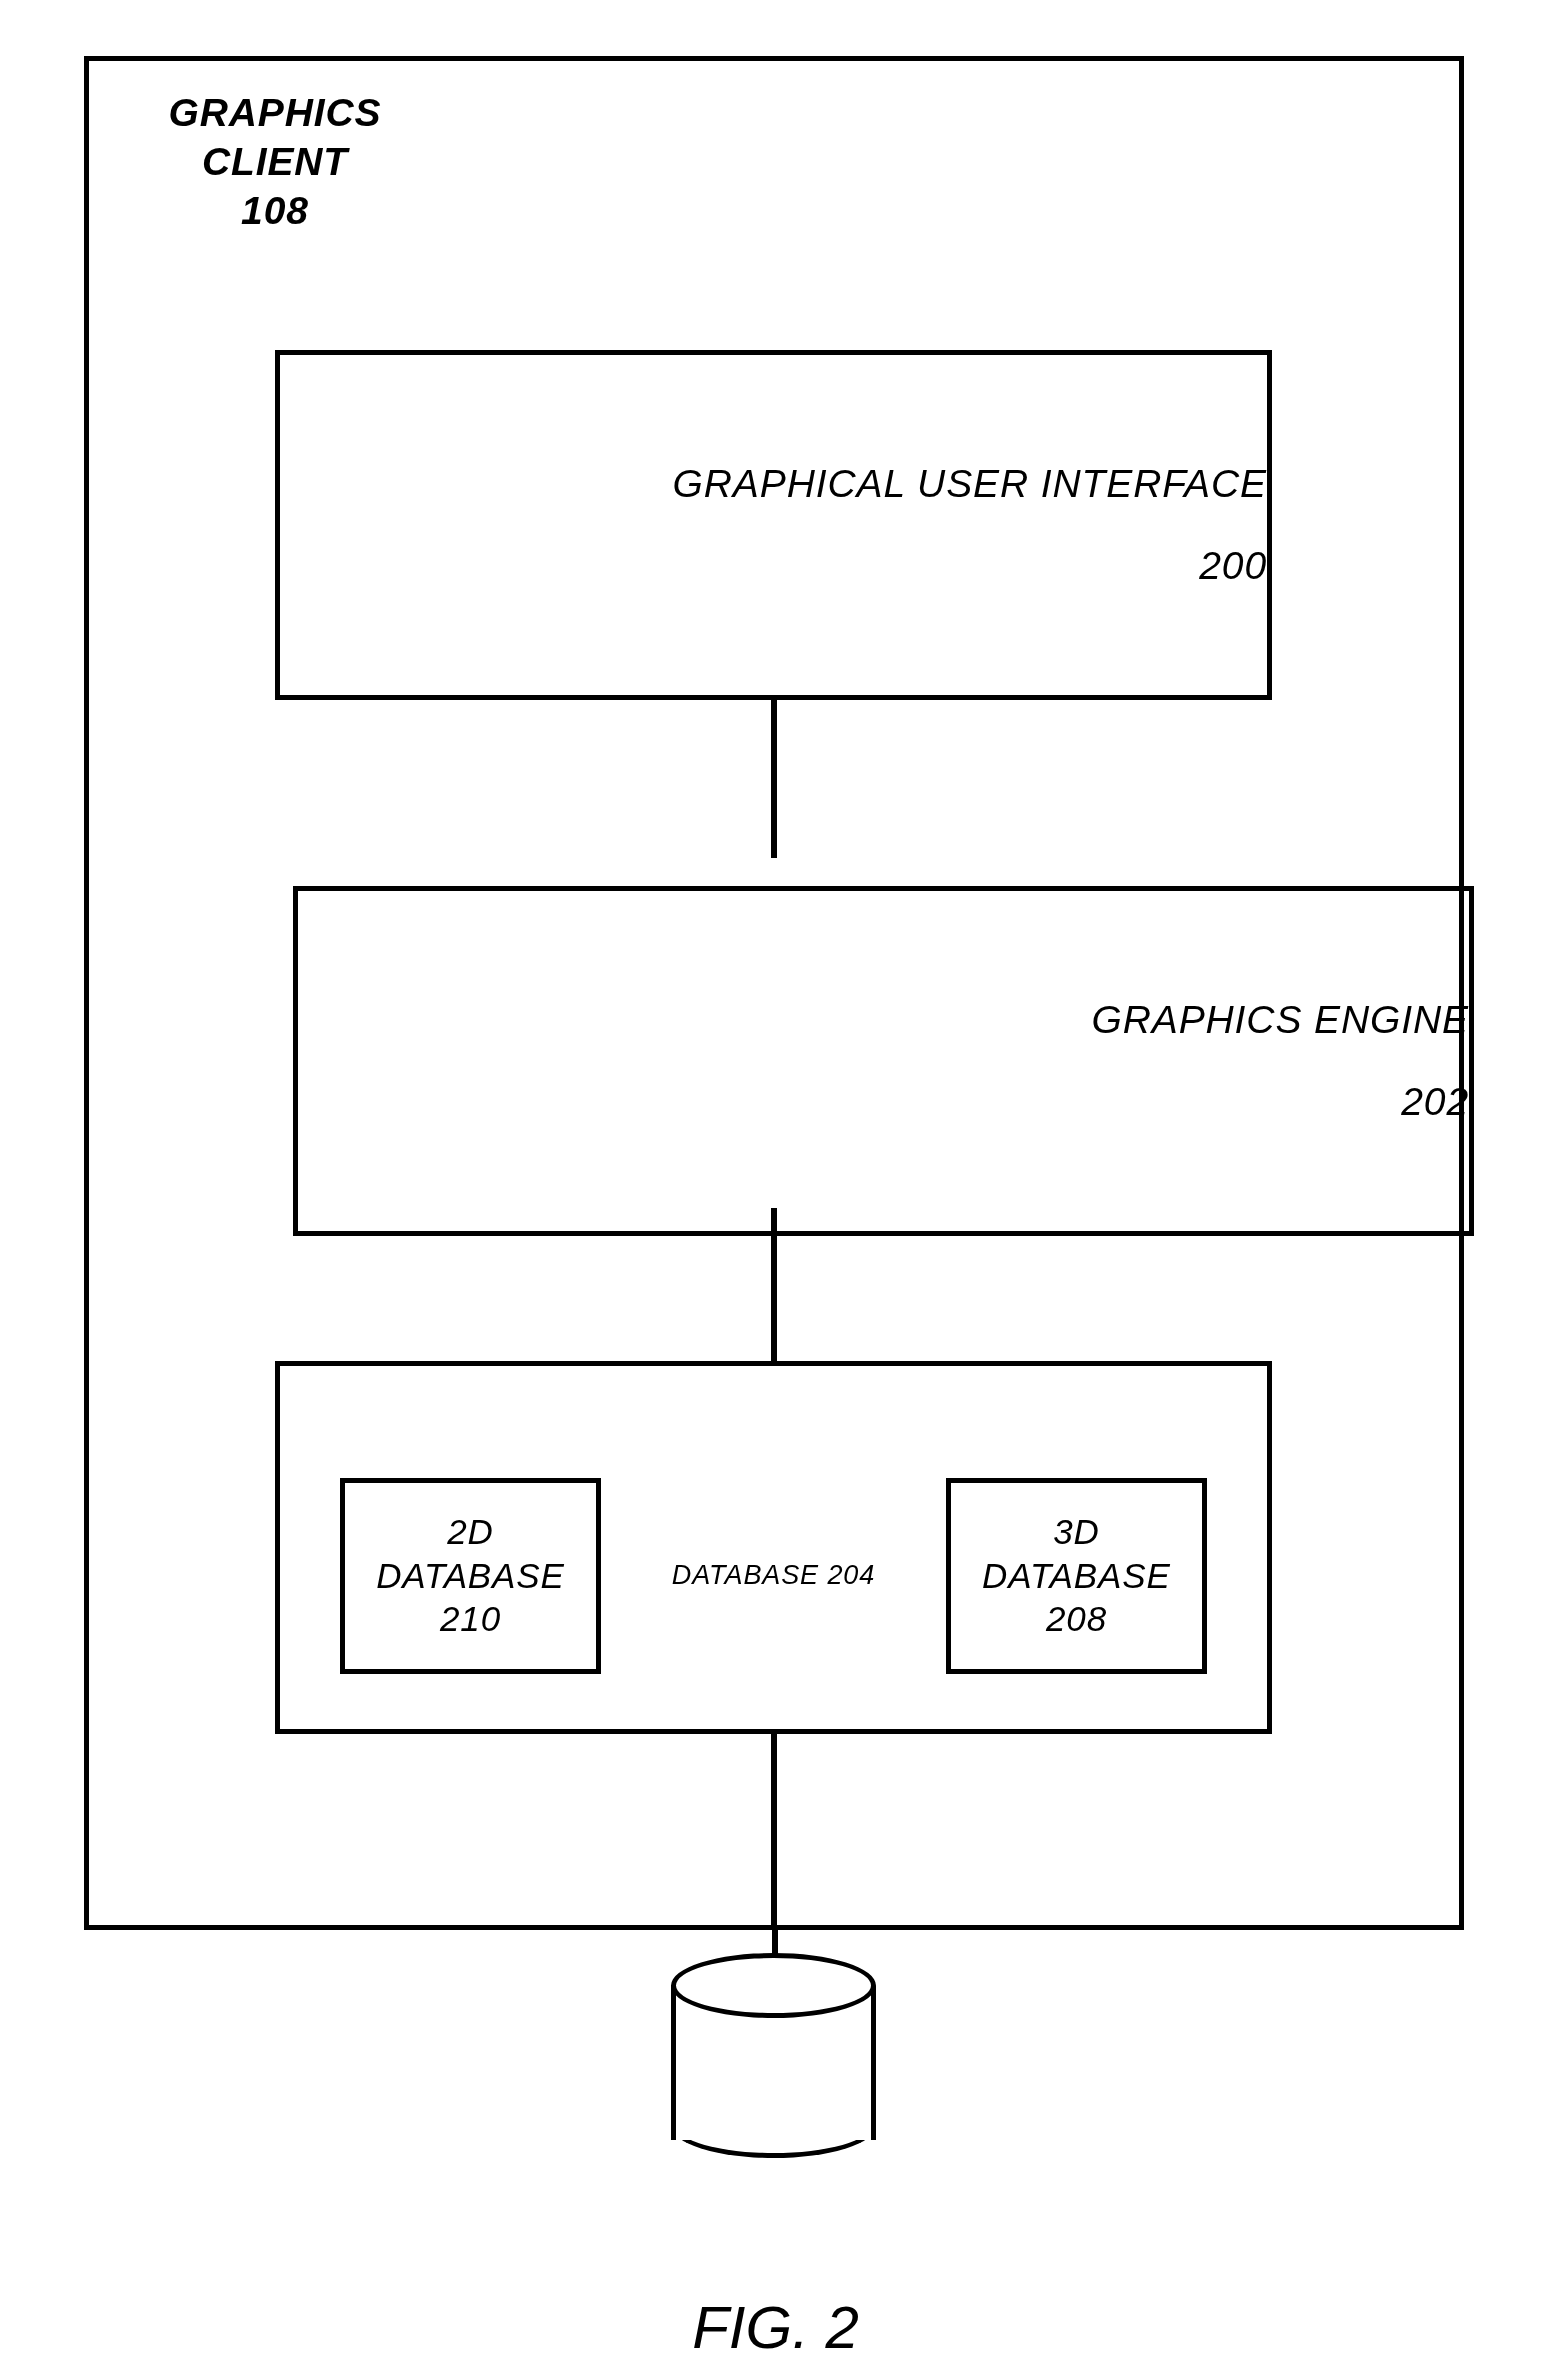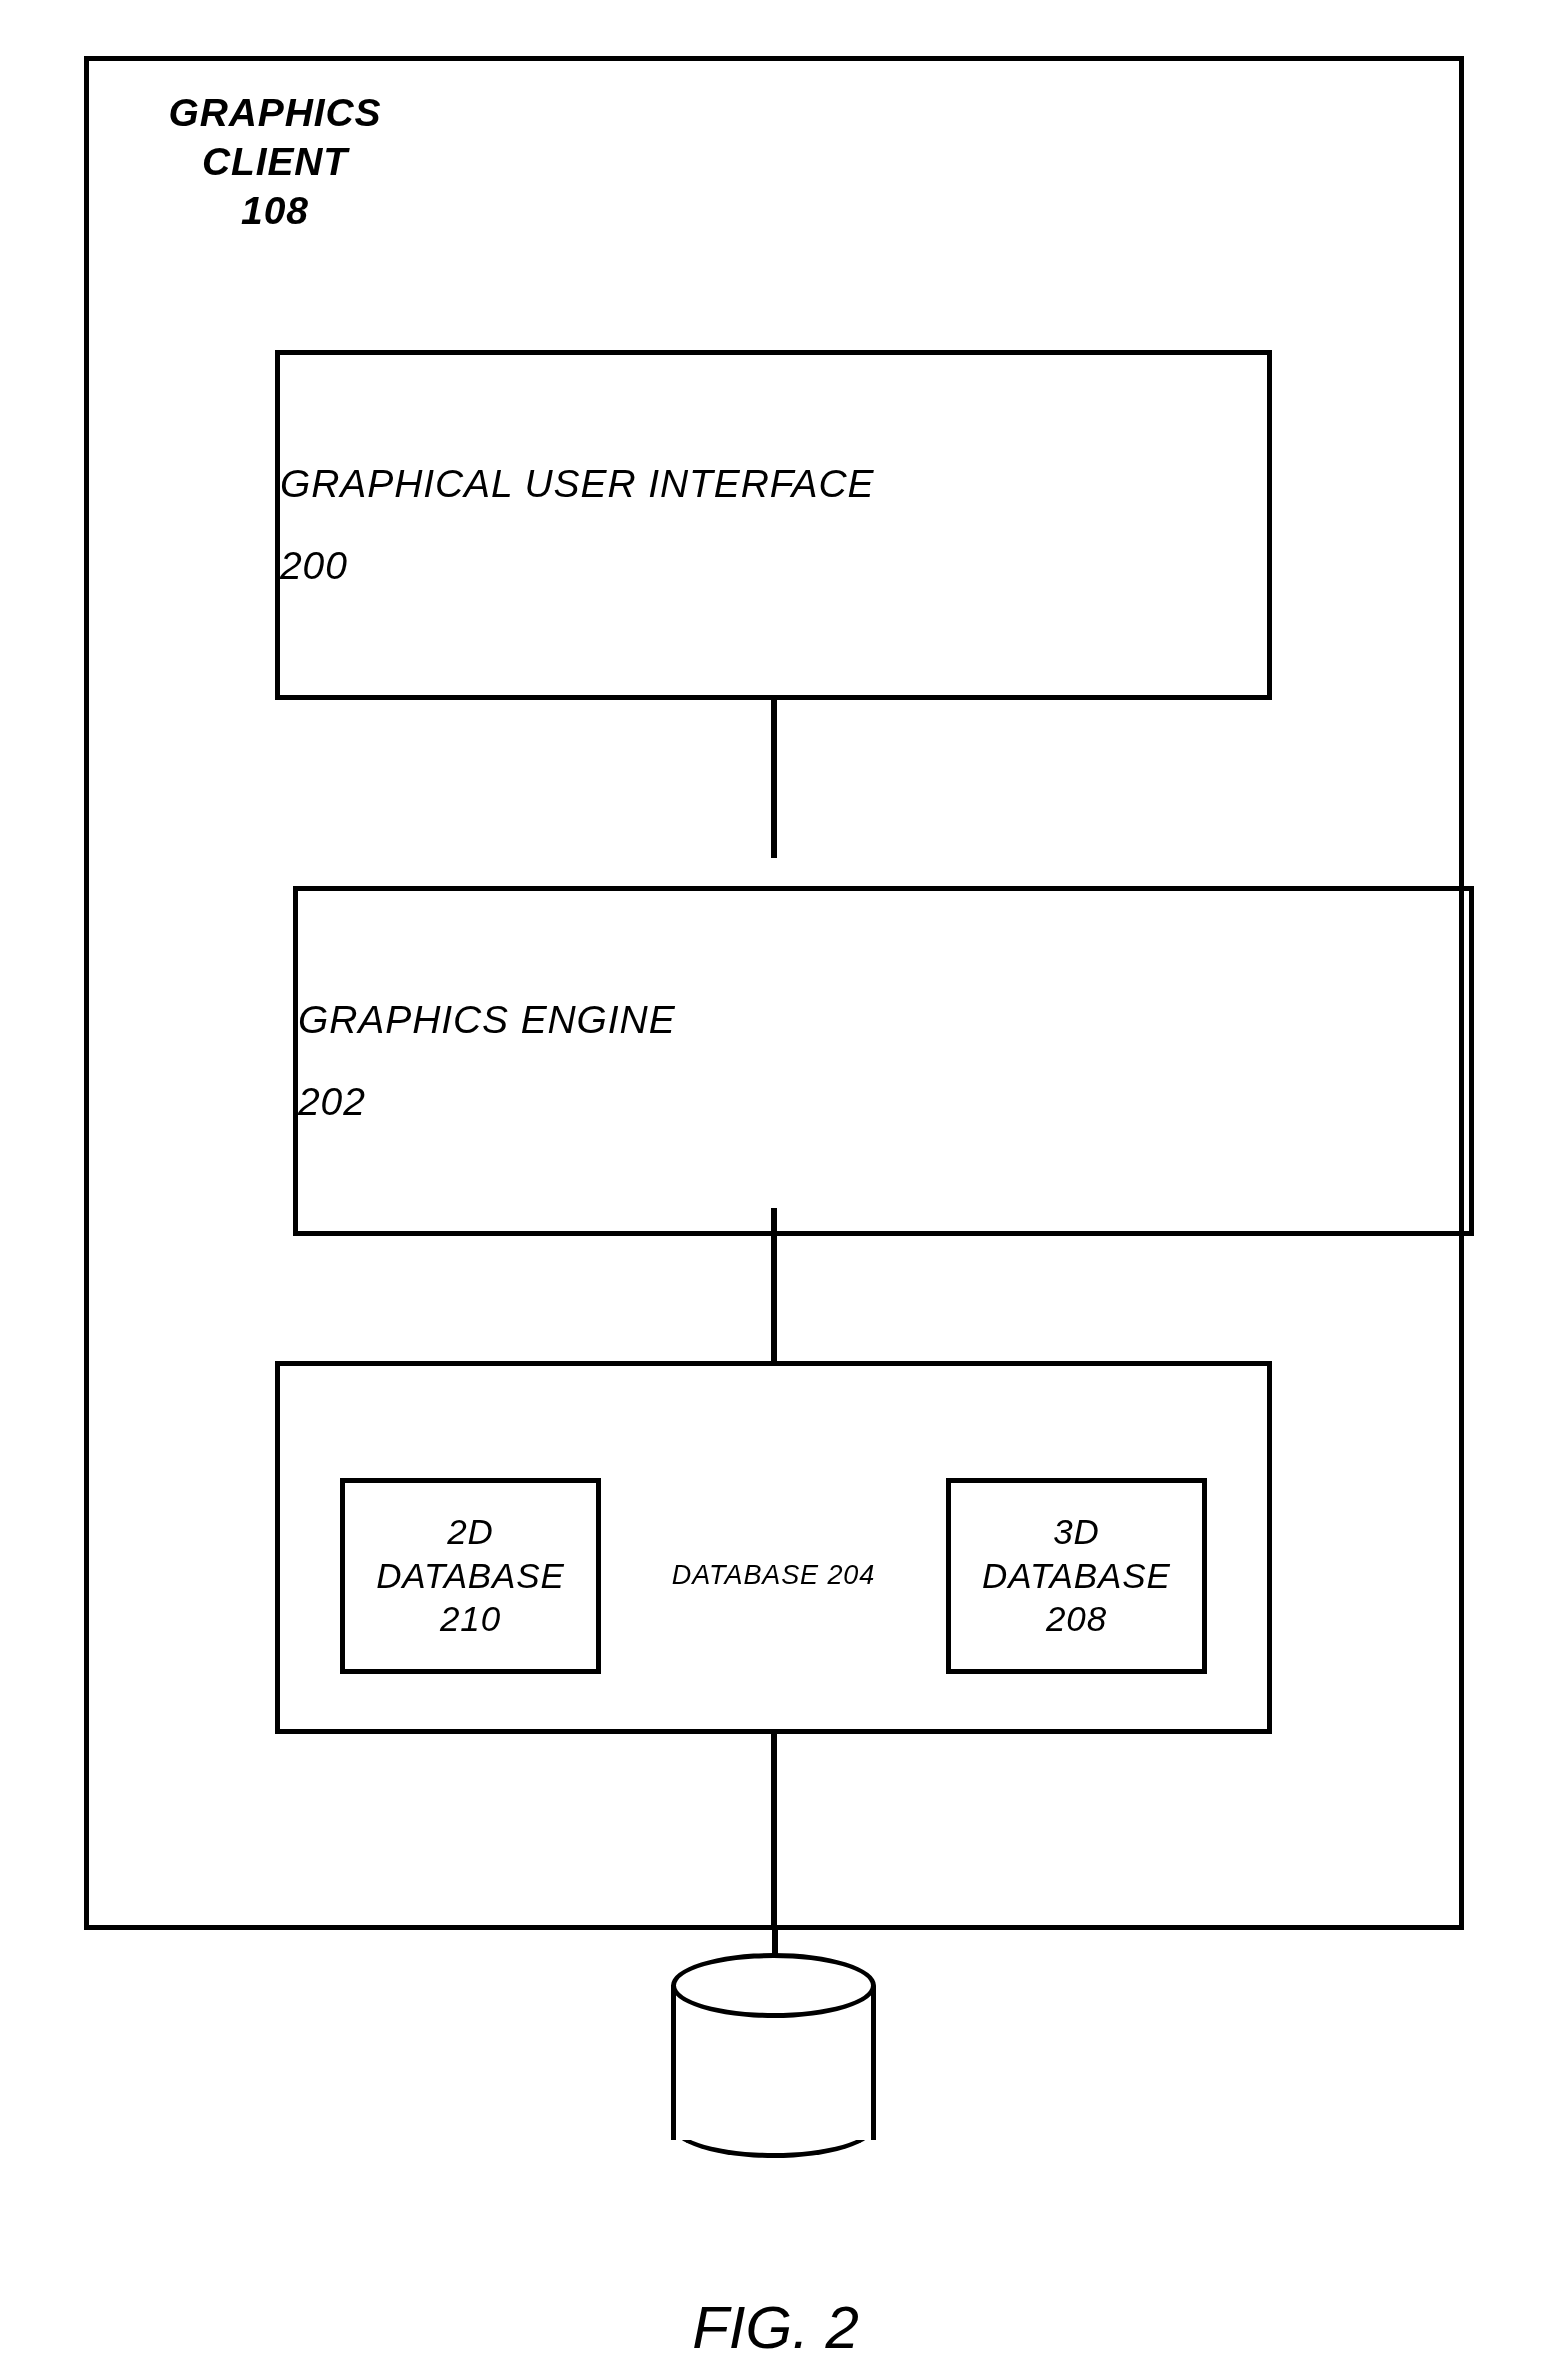--- a/index.html
+++ b/index.html
@@ -33,21 +33,21 @@
     text-align: center;
     line-height: 1.25;
     letter-spacing: 0.9px;
   }
   .block {
     position: absolute;
     border: 5.6px solid #000;
     box-sizing: border-box;
     display: flex;
     flex-direction: column;
-    align-items: flex-start;
+    align-items: flex-end;
     justify-content: center;
     font-style: italic;
     font-size: 39px;
     font-weight: 500;
     text-align: center;
     line-height: 1.3;
     letter-spacing: 0.9px;
     gap: 31px;
   }
   .gui {

